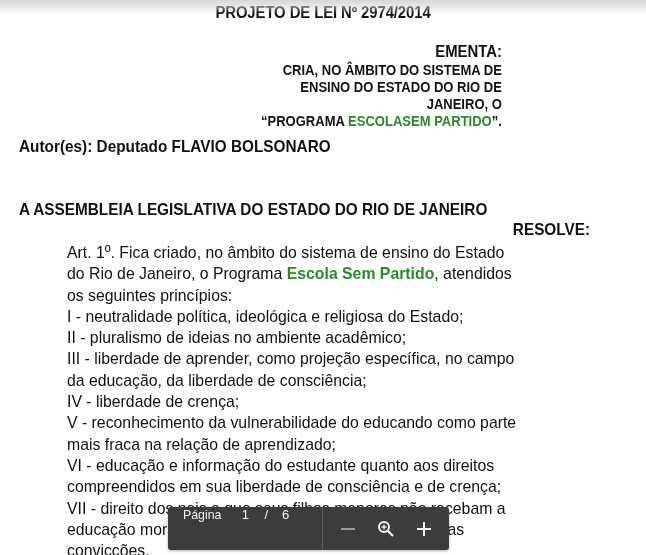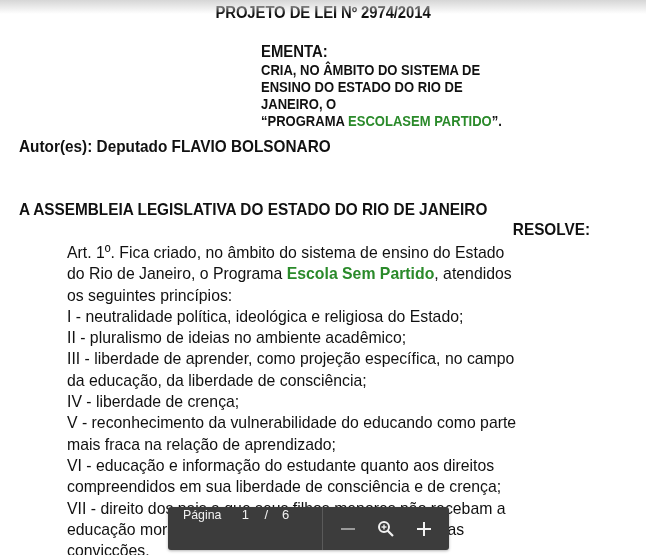--- a/index.html
+++ b/index.html
@@ -32,20 +32,21 @@
       font-weight: bold;
       font-size: 16px;
       transform: scaleX(0.93);
       transform-origin: 50% 50%;
       letter-spacing: -0.1px;
     }
     .ementa {
       position: absolute;
       left: 261px; top: 42px;
       font-weight: bold;
+      text-align: right;
     }
     .ementa-head {
       font-size: 16px;
       line-height: 20px;
       transform: scaleX(0.93);
       transform-origin: 0 50%;
     }
     .ementa-line {
       font-size: 14px;
       line-height: 17px;

